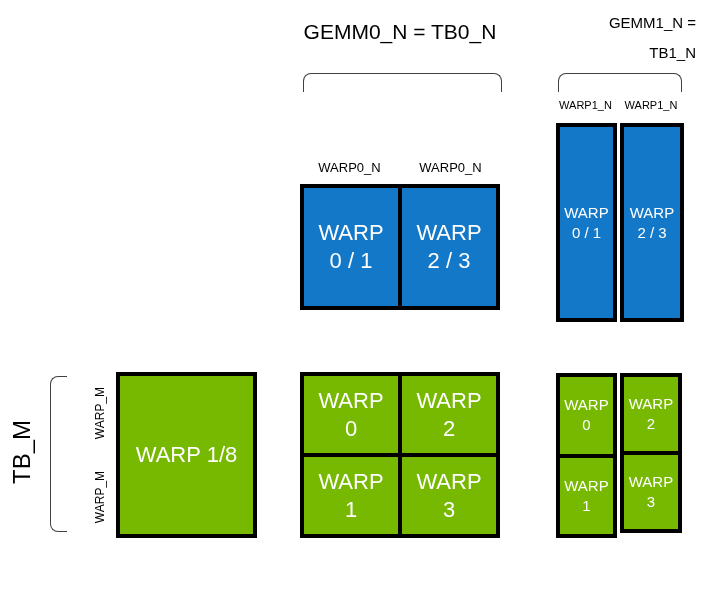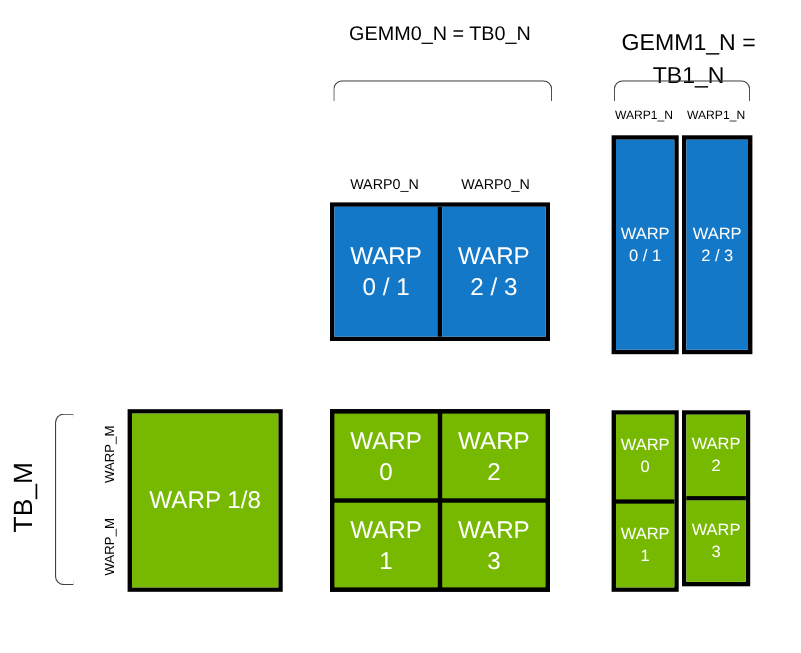--- a/index.html
+++ b/index.html
@@ -3,22 +3,22 @@
 <meta charset="utf-8">
 <style>
   html,body{margin:0;padding:0;background:#fff;}
   body{
     width:728px;height:594px;position:relative;overflow:hidden;
     font-family:"Liberation Sans", sans-serif;color:#000;
     --blue:#1478C8;--green:#76B900;--bracket:#404040;
   }
   .abs{position:absolute;box-sizing:border-box;}
   
-  .gemm0{left:290px;top:20px;width:220px;text-align:center;font-size:18px;}
-  .gemm1{left:556px;top:8px;width:140px;font-size:21px;line-height:30px;text-align:center;margin-top:16px;}
+  .gemm0{left:290px;top:20px;width:220px;text-align:center;font-size:21px;}
+  .gemm1{left:556px;top:8px;width:140px;font-size:15px;line-height:30px;text-align:right;}
   
   .hbracket{height:19px;border:1.6px solid var(--bracket);border-bottom:none;
             border-radius:8px 8px 0 0;background:transparent;}
   .b0{left:303px;top:73px;width:199px;}
   .b1{left:558px;top:73px;width:124px;}
   .vbracket{left:50px;top:376px;width:17px;height:156px;
             border:1.6px solid var(--bracket);border-right:none;
             border-radius:8px 0 0 8px;}
   
   .slab{font-size:13px;text-align:center;white-space:nowrap;}

